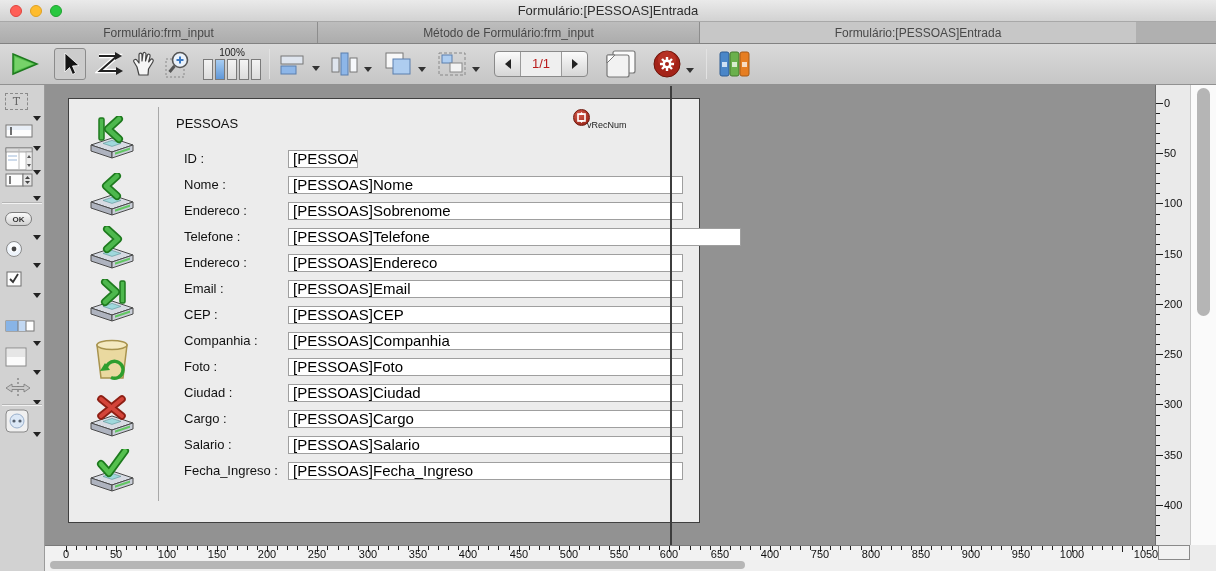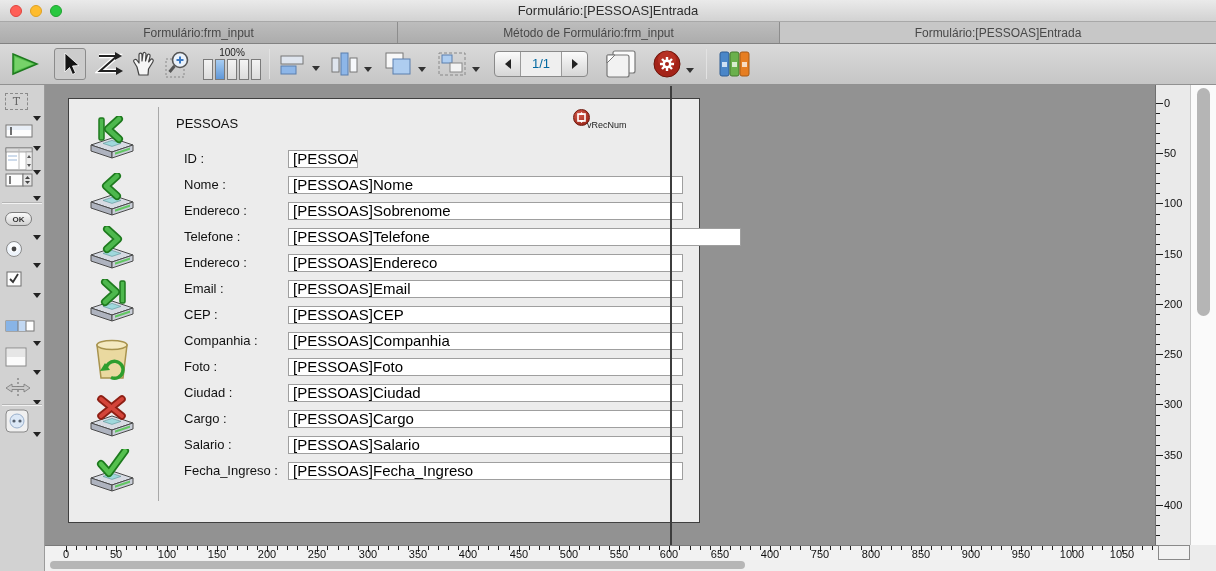--- a/index.html
+++ b/index.html
@@ -34,21 +34,21 @@
   .zoomwrap { display:flex; flex-direction:column; align-items:center; margin-left:10px; }
   .zoomlabel { font-size:10px; color:#222; line-height:10px; }
   .zoombars { display:flex; gap:2px; margin-top:1px; }
   .zbar { width:10px; height:21px; border:1px solid #7a7a7a; background:linear-gradient(#f4f4f4,#dcdcdc); }
   .zbar.sel { background:linear-gradient(#a8cdf2,#5f97d8); }
   .pagenav { display:flex; align-items:center; margin-left:14px; width:94px; height:26px;
     border:1px solid #8a8a8a; border-radius:4px; background:linear-gradient(#fbfbfb,#d6d6d6); overflow:hidden; }
   .pnbtn { width:26px; height:100%; display:flex; align-items:center; justify-content:center;
     border-right:1px solid #9a9a9a; font-size:11px; color:#222; }
   .pnbtn.r { border-right:none; border-left:1px solid #9a9a9a; }
-  .pnval { flex:1; text-align:center; font-size:13px; color:#0369a1; background:#efefef; height:100%; line-height:24px; }
+  .pnval { flex:1; text-align:center; font-size:13px; color:#b91c1c; background:#efefef; height:100%; line-height:24px; }
 
   
   .sidepal { position:absolute; left:0; top:85px; width:45px; height:486px;
     background:#d2d2d2; border-right:1px solid #9b9b9b; }
   .paltool { position:absolute; left:0; width:44px; height:28px; }
   .palicon { position:absolute; left:5px; top:0; }
   .paldd { position:absolute; right:3px; bottom:0; width:0; height:0;
     border-left:4px solid transparent; border-right:4px solid transparent; border-top:5px solid #222; }
   .palsep { position:absolute; left:2px; width:40px; height:1px; background:#f2f2f2; box-shadow:0 -1px 0 #b5b5b5; }
 
@@ -94,21 +94,21 @@
   <div class="titlebar">
     <div class="traffic">
       <div class="light" style="background:#ff5f57;border:1px solid #e0443e;"></div>
       <div class="light" style="background:#febc2e;border:1px solid #dea123;"></div>
       <div class="light" style="background:#28c840;border:1px solid #1fa32f;"></div>
     </div>
     <div class="wtitle">Formulário:[PESSOAS]Entrada</div>
   </div>
 
   <div class="tabbar">
-    <div class="tab" style="width:398px;">Formulário:frm_input</div>
+    <div class="tab" style="width:318px;">Formulário:frm_input</div>
     <div class="tab" style="width:382px;">Método de Formulário:frm_input</div>
     <div class="tab active" style="width:436px;">Formulário:[PESSOAS]Entrada</div>
   </div>
 
   <div class="toolbar">
     <div class="tbtn" style="margin-left:10px;">
       <svg width="30" height="24" viewBox="0 0 30 24">
         <polygon points="3,2 27,12 3,22" fill="#57c14f" stroke="#1d7a1d" stroke-width="1.5"></polygon>
         <polygon points="5,5 23,12 5,19" fill="#8fe07f" opacity="0.55"></polygon>
       </svg>
@@ -619,21 +619,21 @@
       <div class="htick" style="left: 997px; height: 4px;"></div>
       <div class="htick" style="left: 1007px; height: 4px;"></div>
       <div class="htick" style="left: 1017px; height: 4px;"></div>
       <div class="htick" style="left: 1027px; height: 6px;"></div>
       <div class="hnum" style="left: 1027px;">1000</div>
       <div class="htick" style="left: 1037px; height: 4px;"></div>
       <div class="htick" style="left: 1047px; height: 4px;"></div>
       <div class="htick" style="left: 1057px; height: 4px;"></div>
       <div class="htick" style="left: 1067px; height: 4px;"></div>
       <div class="htick" style="left: 1077px; height: 6px;"></div>
-      <div class="hnum" style="left: 1077px;">1050</div>
+      <div class="hnum" style="left: 1101px;">1050</div>
       <div class="htick" style="left: 1087px; height: 4px;"></div>
       <div class="htick" style="left: 1097px; height: 4px;"></div>
       <div class="htick" style="left: 1107px; height: 4px;"></div>
       <div class="htick" style="left: 1117px; height: 4px;"></div>
       <div class="htick" style="left: 1127px; height: 6px;"></div>
       <div class="hnum" style="left: 1127px;">1100</div>
     </div>
   <div class="corner"></div>
   <div class="vscroll">
       <div class="vthumb"></div>

